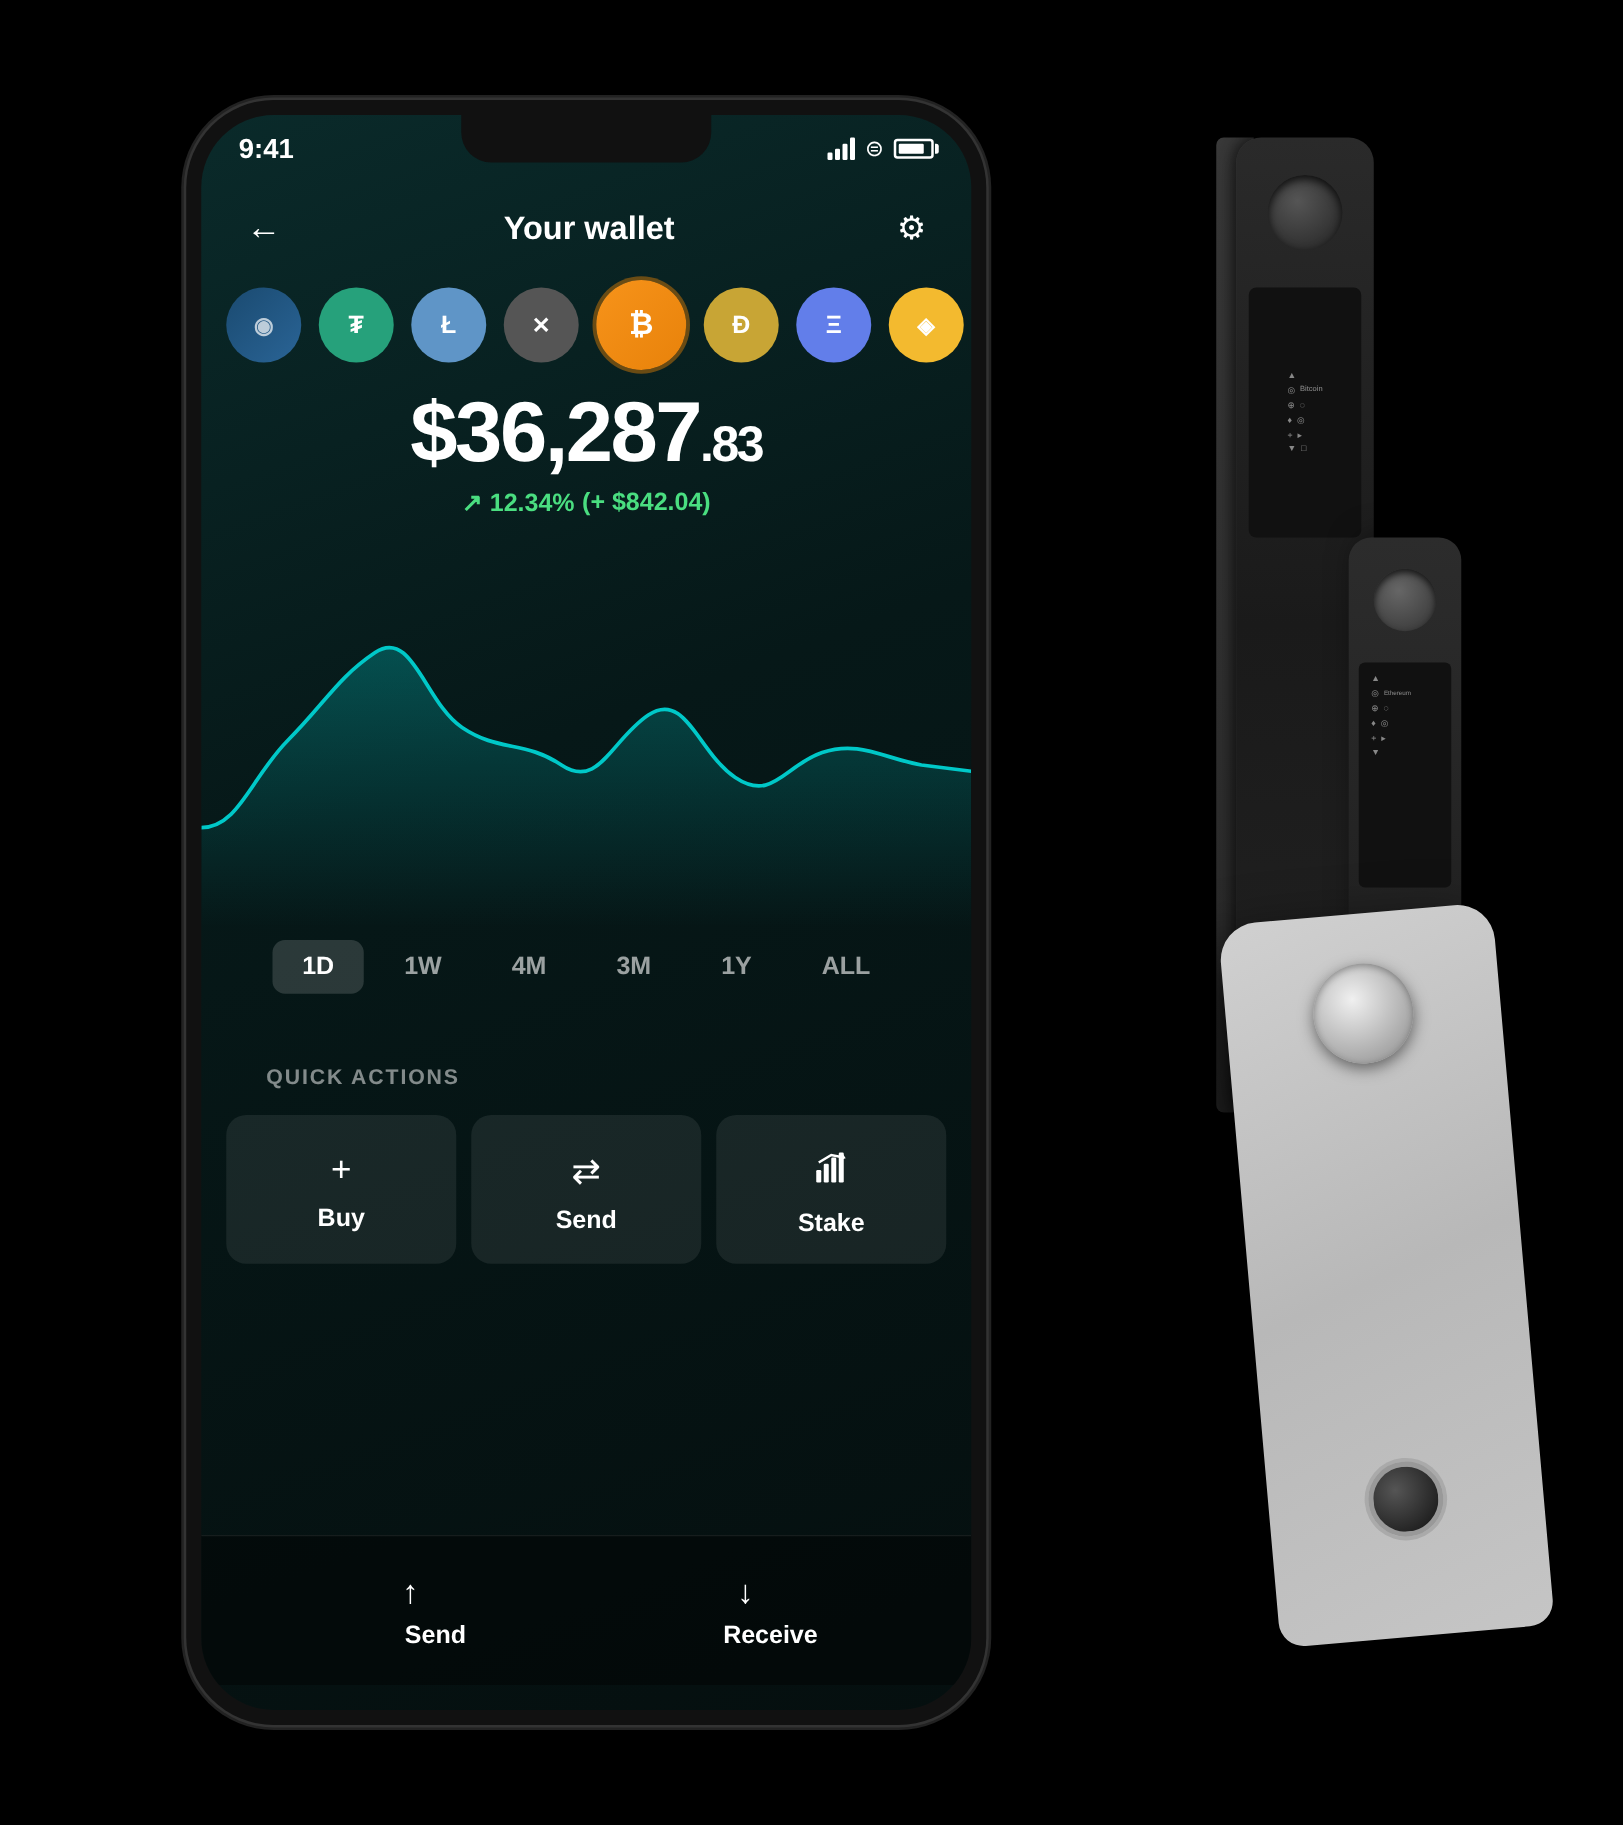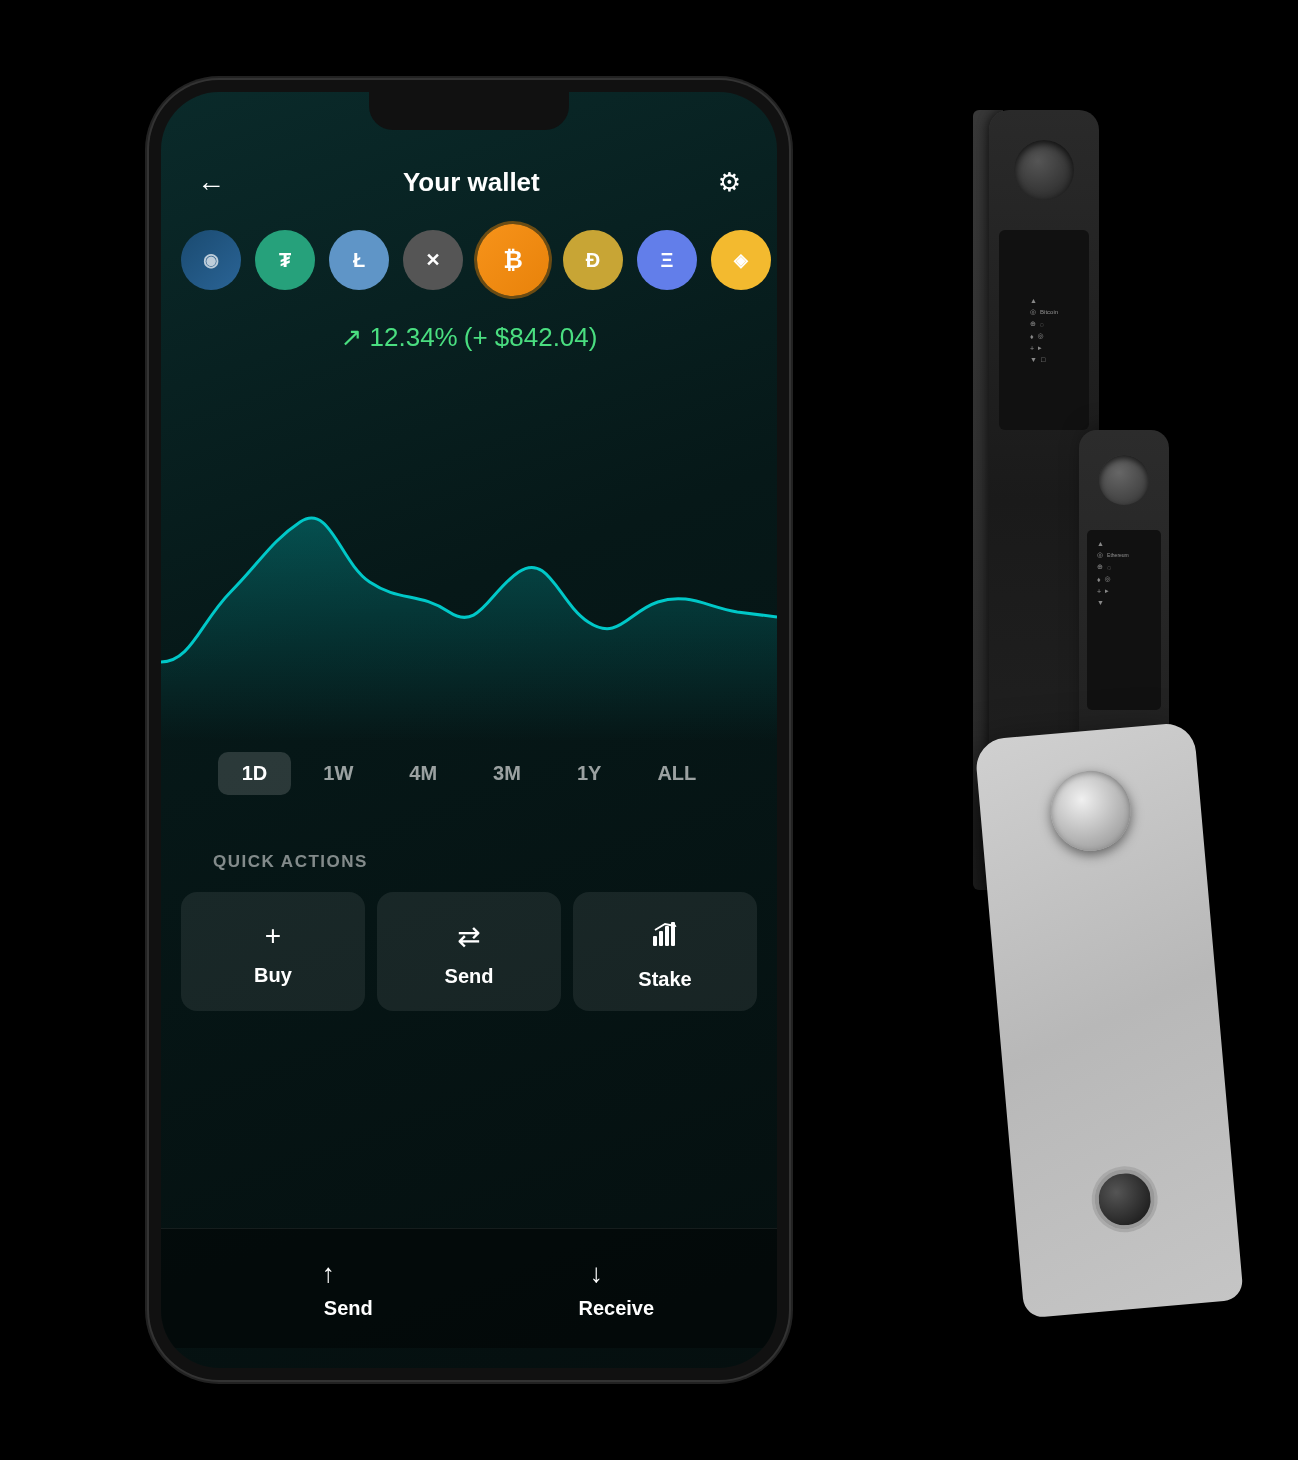--- a/index.html
+++ b/index.html
@@ -230,26 +230,27 @@
       line-height: 1;
     }
 
     .balance-fiat .cents {
       font-size: 40px;
       font-weight: 700;
     }
 
     .balance-change {
       color: #4ade80;
-      font-size: 26px;
+      font-size: 20px;
       margin-top: 10px;
       display: flex;
       align-items: center;
       justify-content: center;
       gap: 6px;
+      font-weight: bold;
     }
 
     
     .chart-container {
       position: absolute;
       top: 370px;
       left: 0;
       right: 0;
       height: 280px;
     }
@@ -497,20 +498,35 @@
 </head>
 <body>
 
 <div class="scene">
 
   <div class="phone">
     <div class="phone-inner">
 
       <div class="notch"></div>
 
+      <div class="status-bar">
+        <span class="status-time">9:41</span>
+        <div class="status-icons">
+          <div class="signal-bars">
+            <div class="signal-bar" style="height:6px"></div>
+            <div class="signal-bar" style="height:9px"></div>
+            <div class="signal-bar" style="height:13px"></div>
+            <div class="signal-bar" style="height:18px"></div>
+          </div>
+          <span class="wifi-icon">⊜</span>
+          <div class="battery-icon">
+            <div class="battery-fill"></div>
+          </div>
+        </div>
+      </div>
 
       <div class="nav-bar">
         <span class="nav-back">←</span>
         <span class="nav-title">Your wallet</span>
         <span class="nav-settings">⚙</span>
       </div>
 
       <div class="coin-selector">
         <div class="coin-item" style="background: linear-gradient(135deg,#1a4a70,#2a6496)">
           <span style="font-size:18px;opacity:0.7">◉</span>
@@ -533,20 +549,23 @@
         <div class="coin-item" style="background:#627eea">
           <span>Ξ</span>
         </div>
         <div class="coin-item" style="background:#f3ba2f">
           <span style="font-size:18px">◈</span>
         </div>
 
       </div>
 
       <div class="balance-section">
+        <div class="balance-fiat">
+          <span>$36,287</span><span class="cents">.83</span>
+        </div>
         <div class="balance-change">
           <span>↗ 12.34%</span>
           <span>(+ $842.04)</span>
         </div>
       </div>
 
       <div class="chart-container">
         <svg class="chart-svg" viewBox="0 0 620 280" preserveAspectRatio="none">
           <defs>
             <linearGradient id="chartGrad" x1="0" y1="0" x2="0" y2="1">

